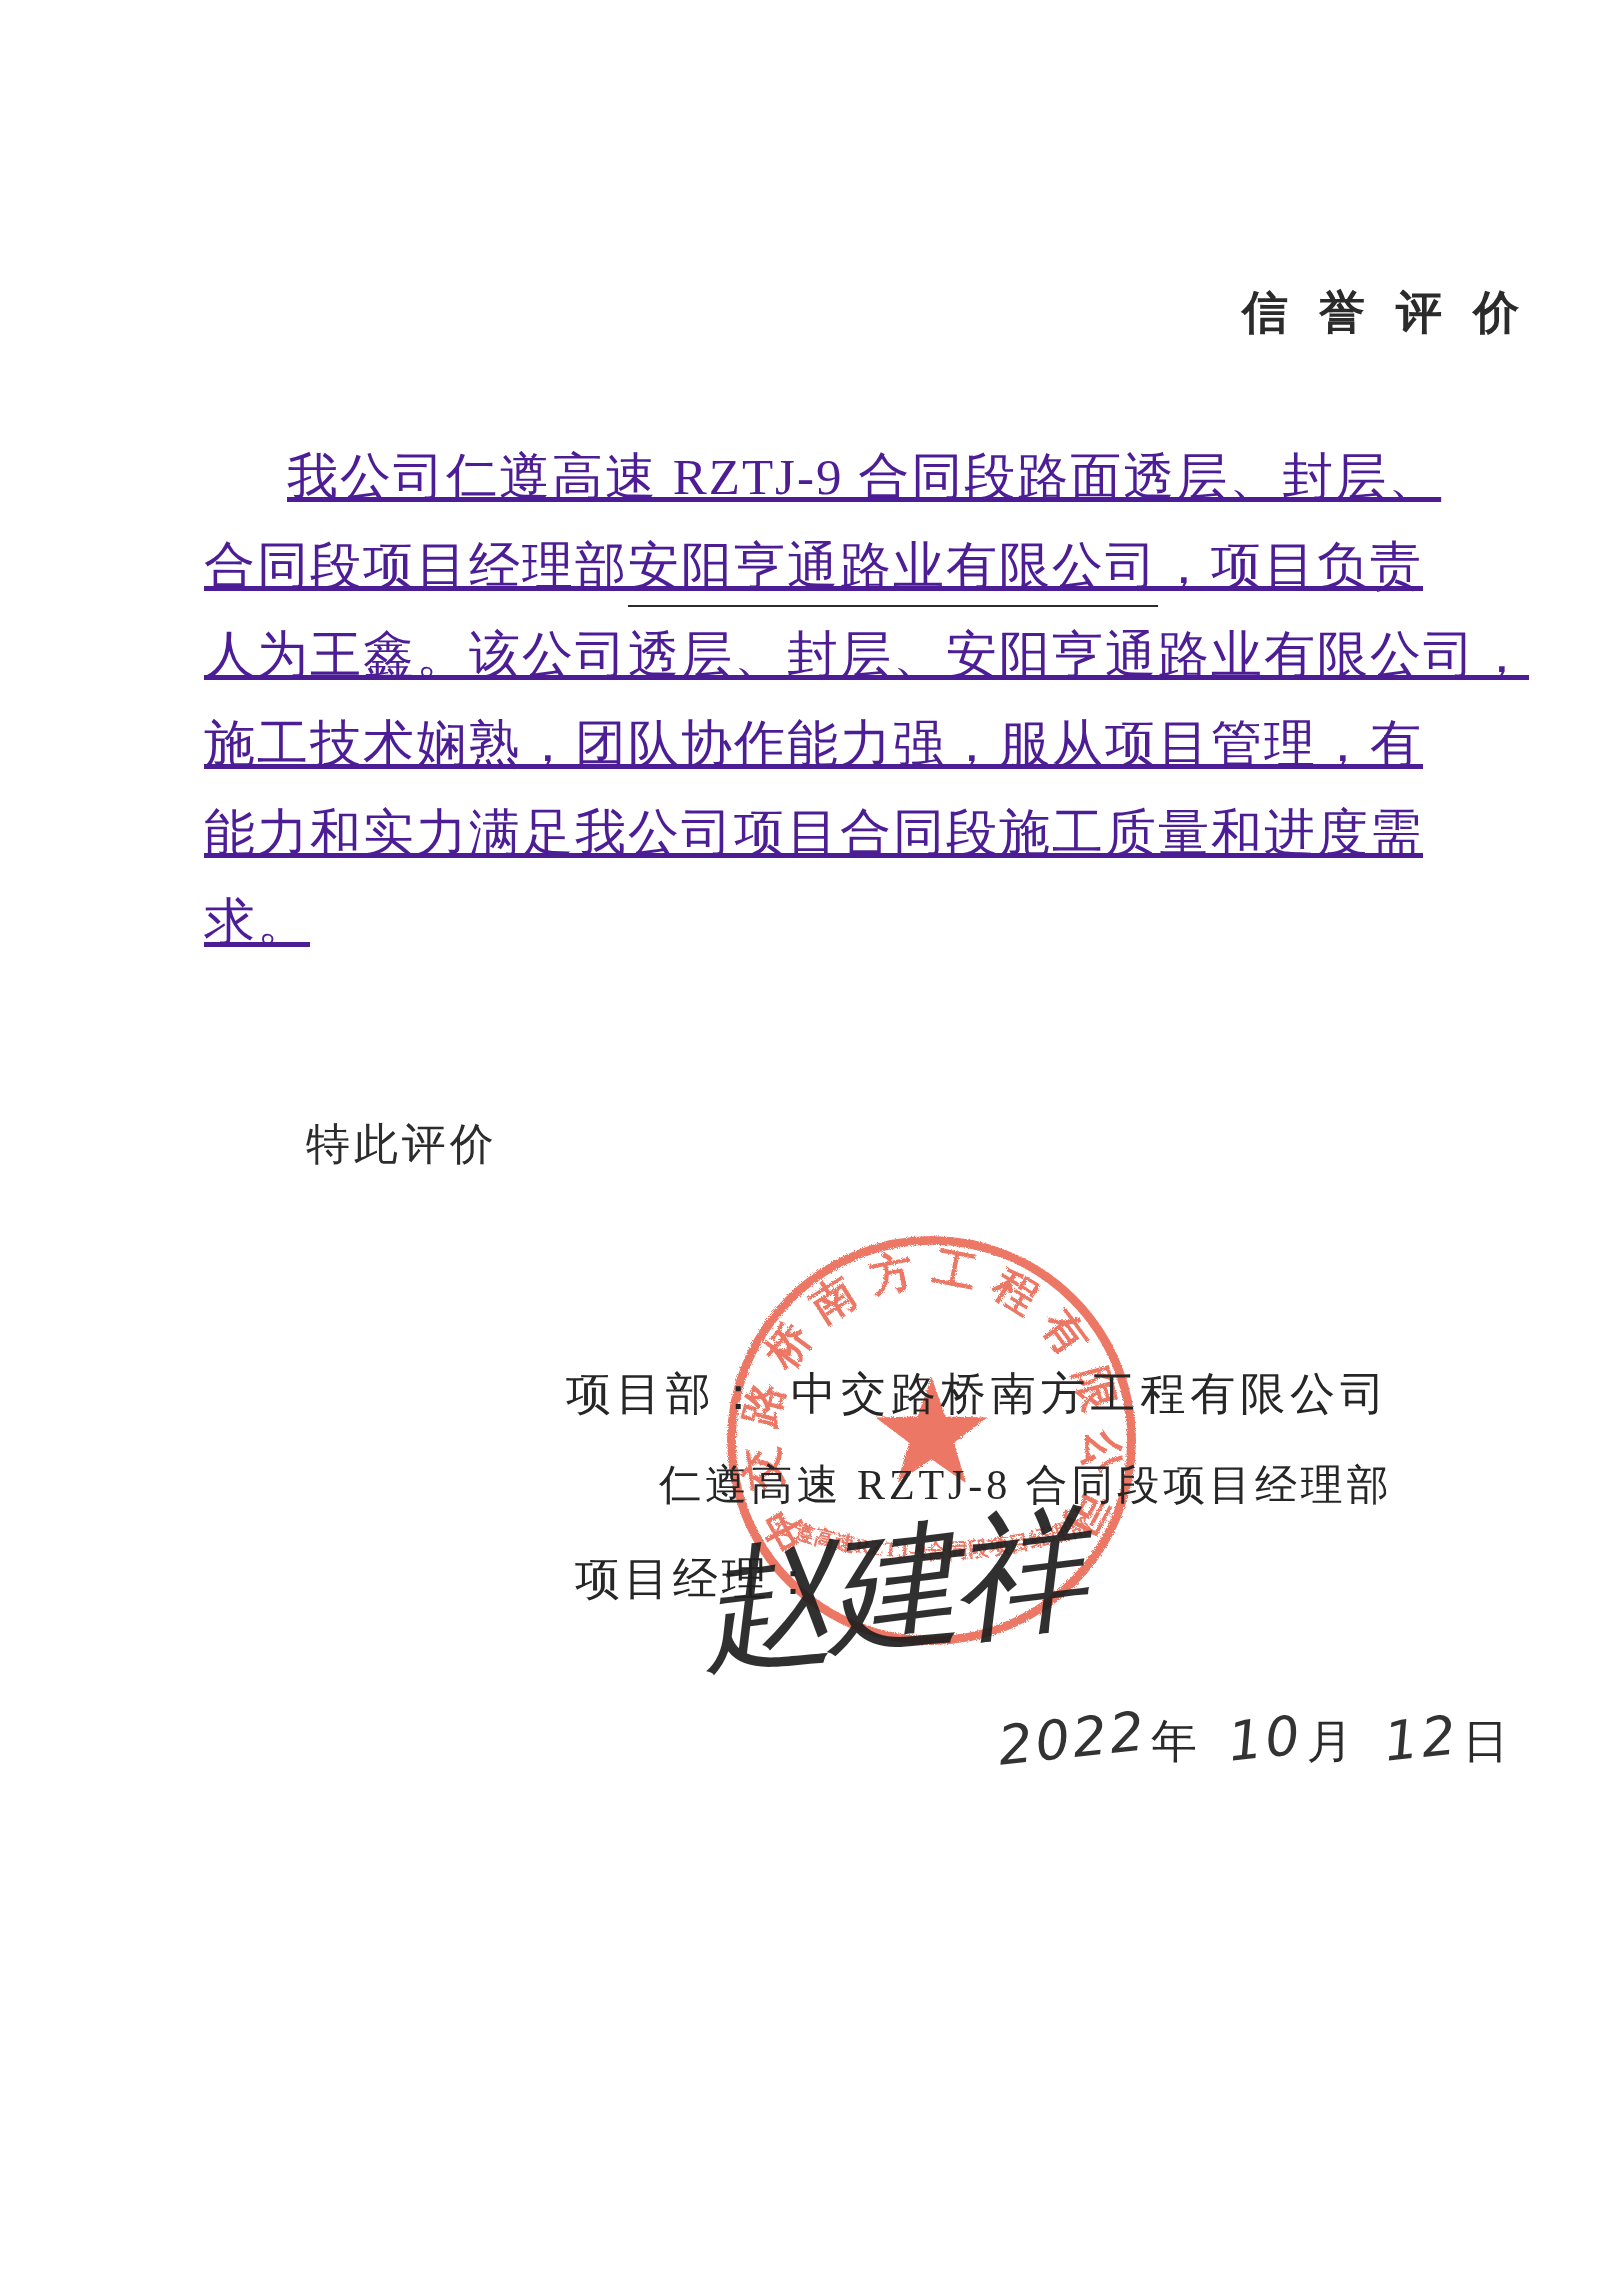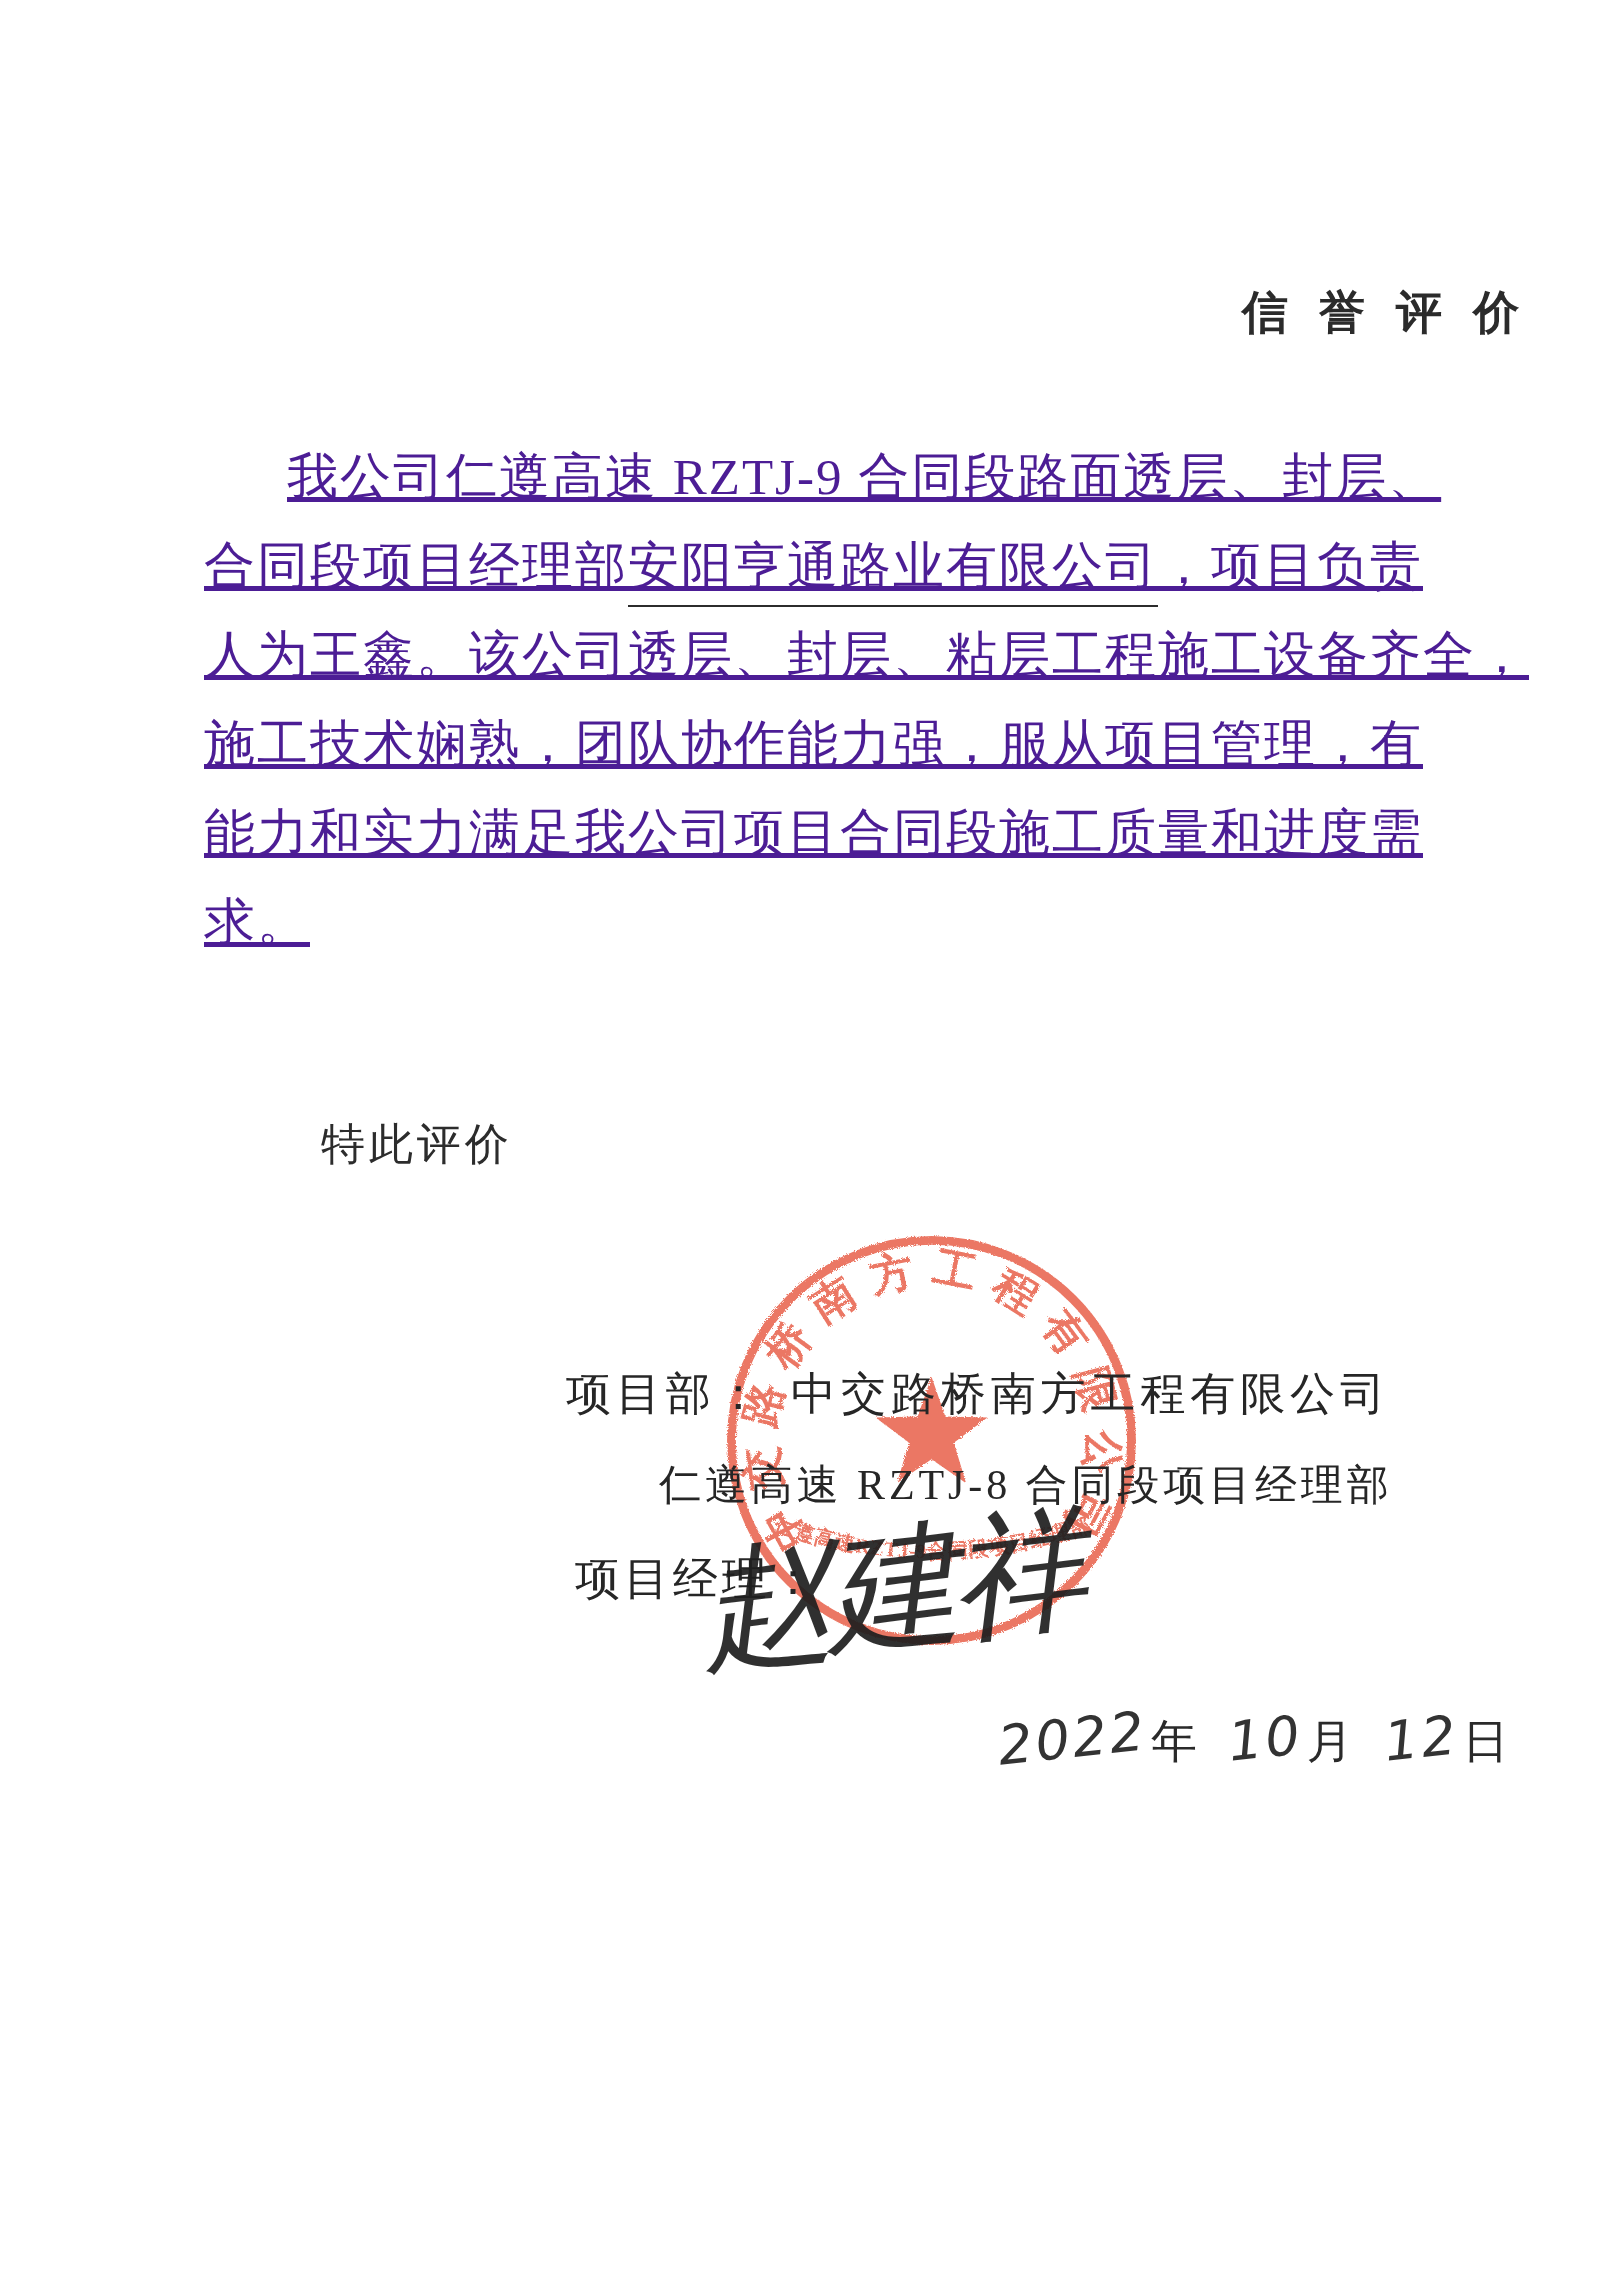--- a/index.html
+++ b/index.html
@@ -33,21 +33,21 @@
     line-height: 89px;
     color: #4c1d95;
     text-decoration: underline;
   }
   .body-line { text-align: justify; text-align-last: justify; letter-spacing: 2px; white-space: nowrap; }
   .body-line.first { text-indent: 83px; }
   .body-line.last { text-align-last: left; }
   .u-company { border-bottom: 2.9px solid #2c2c2c; padding-bottom: 11px; }
   .closing {
     position: absolute;
-    left: 321px;
+    left: 306px;
     top: 1115px;
     font-size: 44px;
     letter-spacing: 3.9px;
     color: #2c2c2c;
   }
   .dept-line {
     position: absolute;
     left: 566px;
     top: 1364px;
     font-size: 45px;
@@ -111,21 +111,21 @@
 </head>
 <body>
 
 <div class="page">
 
   <div class="doc-title">信 誉 评 价</div>
 
   <div class="body-block">
     <div class="body-line first">我公司仁遵高速 RZTJ-9 合同段路面透层、封层、</div>
     <div class="body-line"><span>合同段项目经理部</span><span class="u-company">安阳亨通路业有限公司</span><span>，项目负责</span></div>
-    <div class="body-line">人为王鑫。该公司透层、封层、粘层工程施工设备齐全，</div>
+    <div class="body-line">人为王鑫。该公司透层、封层、安阳亨通路业有限公司，</div>
     <div class="body-line">施工技术娴熟，团队协作能力强，服从项目管理，有</div>
     <div class="body-line">能力和实力满足我公司项目合同段施工质量和进度需</div>
     <div class="body-line last">求。</div>
   </div>
 
   <div class="closing">特此评价</div>
 
   <svg class="stamp-svg" width="455" height="455" viewBox="-232 -232 464 464">
     <defs>
       <path id="ringPath" d="M -124.3 100.7 A 160 160 0 1 1 124.3 100.7"></path>

